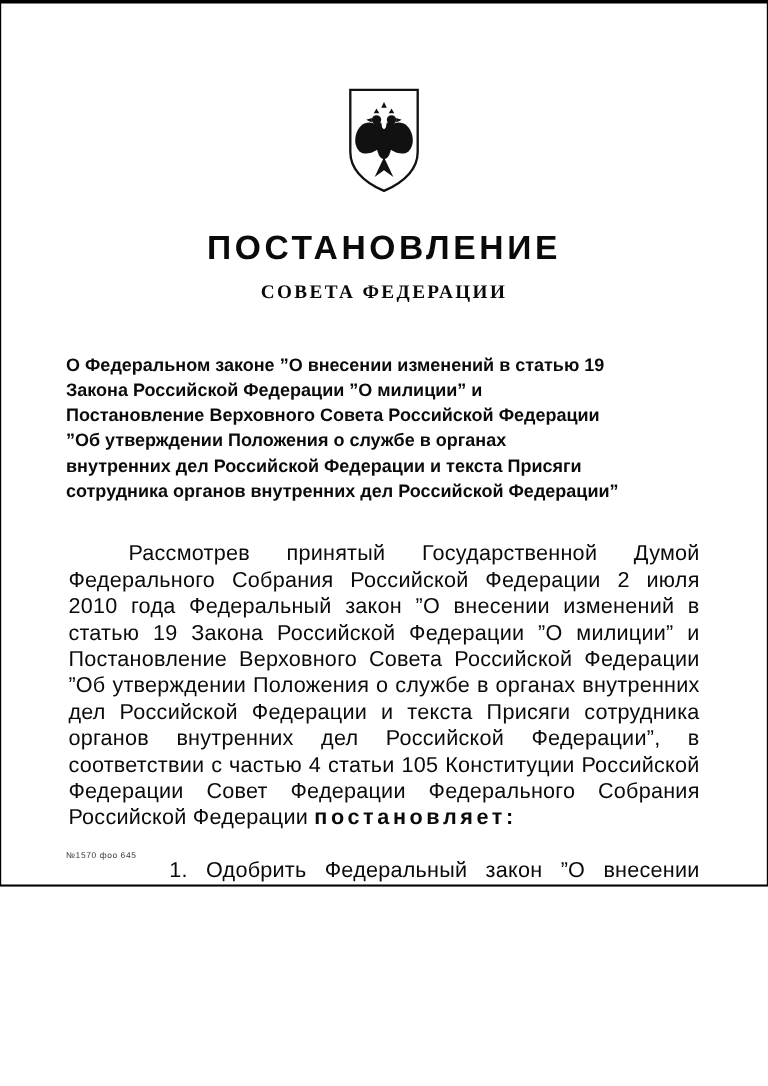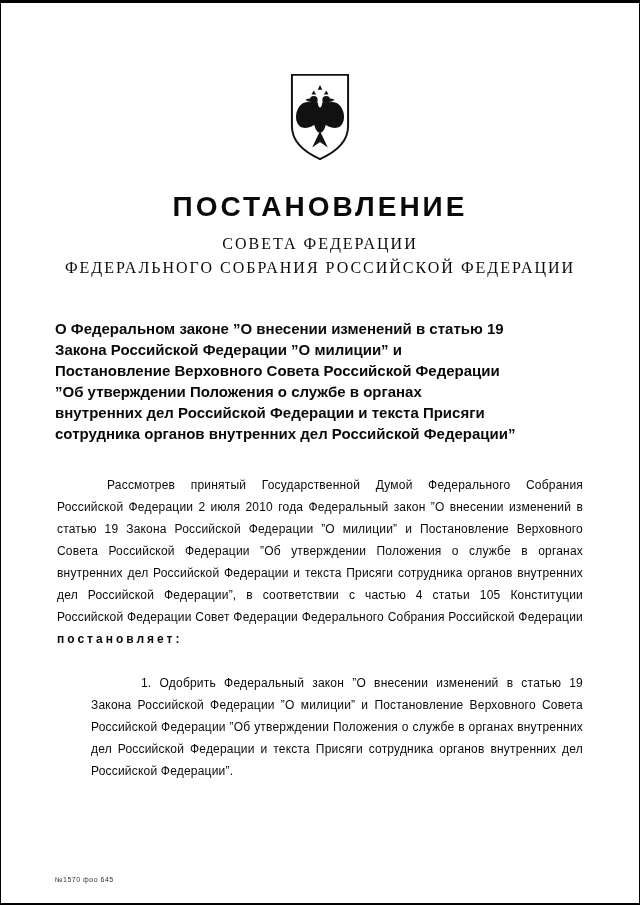--- a/index.html
+++ b/index.html
@@ -1,19 +1,19 @@
 <!DOCTYPE html>
 <html lang="ru"><head>
 <meta charset="utf-8">
 <style>
   html, body { margin: 0; padding: 0; background: #fff; }
   .page {
     position: relative;
     width: 640px;
-    height: 905px;
+    height: 739px;
     box-sizing: border-box;
     background: #fff;
     border: 1px solid #000;
     border-top-width: 3px;
     border-bottom-width: 2px;
     font-family: "Liberation Sans", sans-serif;
     color: #0a0a0a;
     overflow: hidden;
   }
   .emblem {
@@ -28,21 +28,21 @@
     margin: 30px 0 0 0;
     text-align: center;
     font-size: 28px;
     font-weight: 700;
     letter-spacing: 3px;
     line-height: 1;
   }
   .org-line {
     text-align: center;
     font-family: "Liberation Serif", serif;
-    font-weight: 400;
+    font-weight: 700;
     font-size: 16px;
     letter-spacing: 2px;
     line-height: 1;
   }
   .org-line.first { margin-top: 15px; }
   .org-line.second { margin-top: 8px; }
   .subject {
     margin: 42px auto 0 auto;
     width: 530px;
     text-align: left;
@@ -51,21 +51,21 @@
     line-height: 21px;
     white-space: pre-line;
   }
   .body-block {
     margin: 30px 56px 0 56px;
   }
   .body-p {
     margin: 0;
     text-align: justify;
     text-indent: 50px;
-    font-size: 12px;
+    font-size: 18px;
     line-height: 22px;
     letter-spacing: 0.2px;
   }
   .body-p + .body-p { margin-top: 22px; margin-left: 34px; }
   .emphasis {
     font-weight: 700;
     letter-spacing: 3px;
   }
   .footer-mark {
     position: absolute;
@@ -98,21 +98,20 @@
         <path d="M55 29 h6 l-3 -5 Z"></path>
         <path d="M47 23 h6 l-3 -6 Z"></path>
         <path d="M50 76 L40 97 L50 90 L60 97 Z"></path>
       </g>
     </svg>
   </div>
 
   <h1 class="doc-type">ПОСТАНОВЛЕНИЕ</h1>
 
   <div class="org-line first">СОВЕТА ФЕДЕРАЦИИ</div>
-  <div class="org-line second">ФЕДЕРАЛЬНОГО СОБРАНИЯ РОССИЙСКОЙ ФЕДЕРАЦИИ</div>
 
   <div class="subject">О Федеральном законе ”О внесении изменений в статью 19
 Закона Российской Федерации ”О милиции” и
 Постановление Верховного Совета Российской Федерации
 ”Об утверждении Положения о службе в органах
 внутренних дел Российской Федерации и текста Присяги
 сотрудника органов внутренних дел Российской Федерации”</div>
 
   <div class="body-block">
     <p class="body-p"><span>Рассмотрев принятый Государственной Думой Федерального Собрания Российской Федерации 2 июля 2010 года Федеральный закон ”О внесении изменений в статью 19 Закона Российской Федерации ”О милиции” и Постановление Верховного Совета Российской Федерации ”Об утверждении Положения о службе в органах внутренних дел Российской Федерации и текста Присяги сотрудника органов внутренних дел Российской Федерации”, в соответствии с частью 4 статьи 105 Конституции Российской Федерации Совет Федерации Федерального Собрания Российской Федерации </span><span class="emphasis">постановляет:</span></p>

